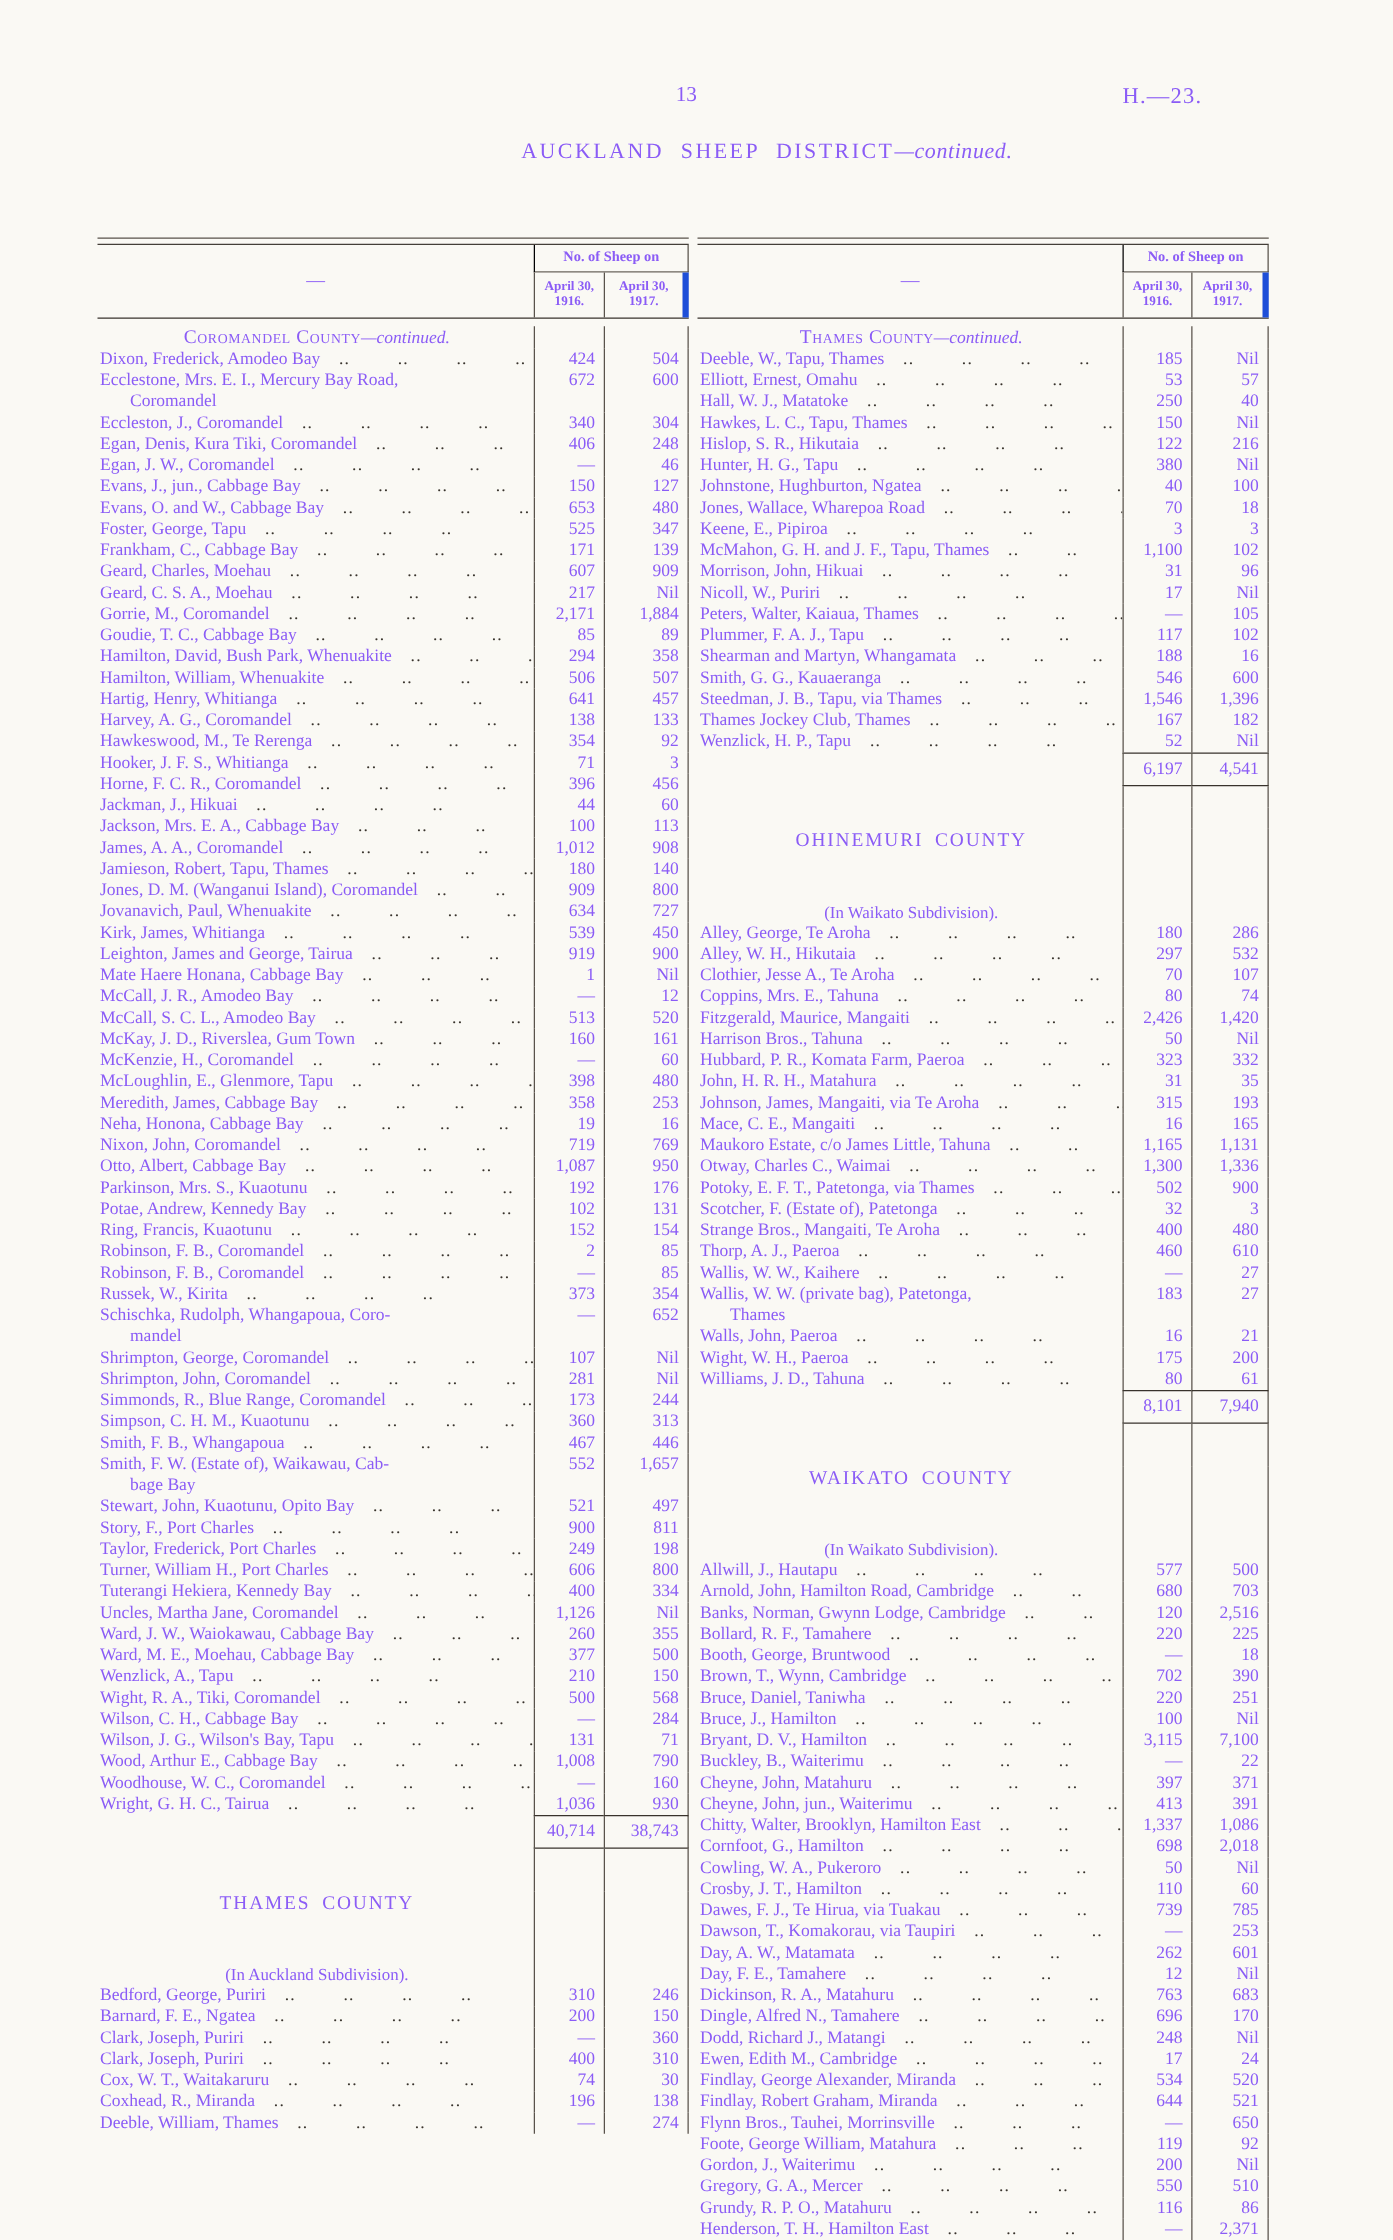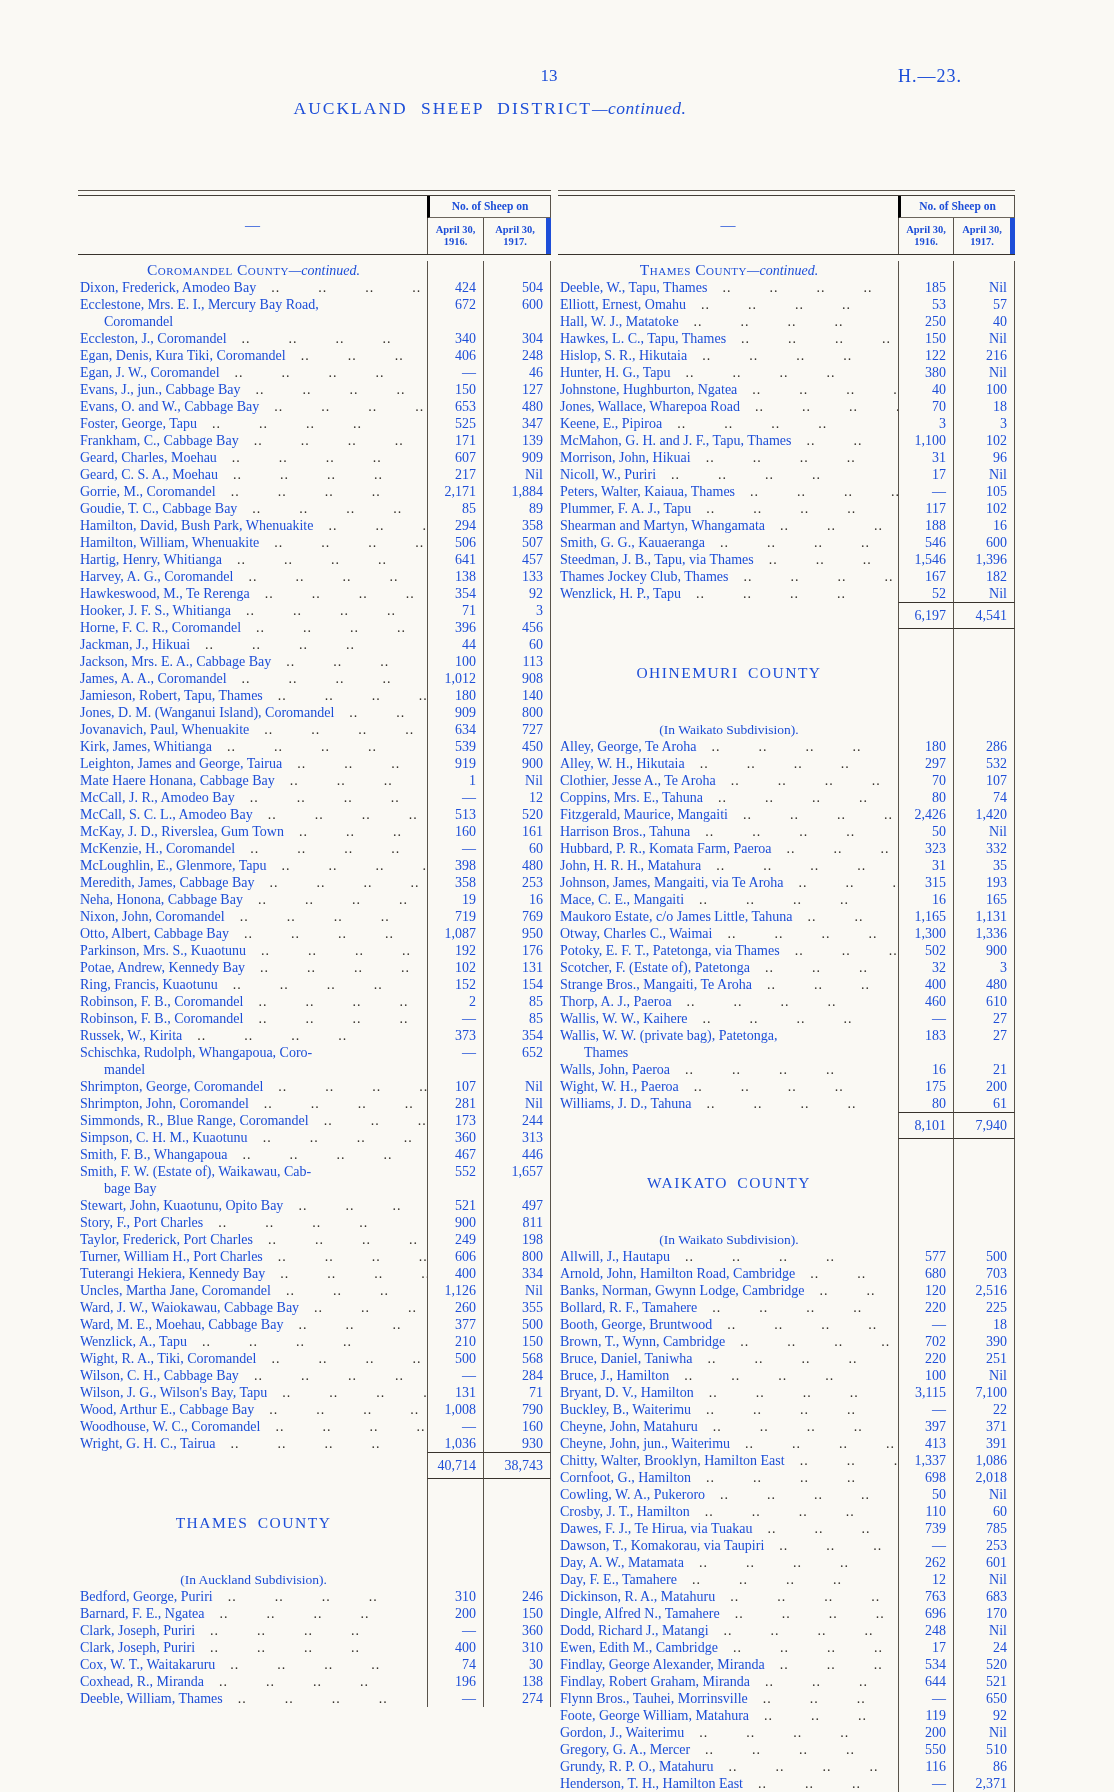--- a/index.html
+++ b/index.html
@@ -2,40 +2,40 @@
 <html><head>
 <meta charset="utf-8">
 <style>
   html,body{margin:0;padding:0;}
   body{background:#e8e6e0;}
   .page{
     position:relative;
     width:1114px;height:1792px;
     margin:0 auto;
     background:#faf9f4;
-    color:#1d4ed8;
+    color:#8b5cf6;
     font-family:"Liberation Serif","DejaVu Serif",serif;
     overflow:hidden;
   }
   
   .pgnum{position:absolute;top:66px;left:0;width:1114px;text-align:center;font-size:17px;}
   .pgnum span{display:inline-block;transform:translateX(-8px);}
   .docref{position:absolute;top:66px;left:898px;font-size:18px;letter-spacing:1px;}
-  .title{position:absolute;top:98px;left:170px;width:640px;text-align:center;font-size:17.5px;}
+  .title{position:absolute;top:110px;left:170px;width:640px;text-align:right;font-size:17.5px;}
   .title .main{letter-spacing:2px;word-spacing:7px;}
   .title .cont{font-style:italic;letter-spacing:0.5px;}
   
   .tbl{position:absolute;top:190px;font-size:14px;line-height:17px;}
   .tbl-left{left:78px;width:473px;--c1:56px;--c2:68px;}
   .tbl-right{left:558px;width:457px;--c1:55px;--c2:62px;}
   .rule2{height:4px;border-top:1px solid #59534b;border-bottom:1px solid #443f38;}
   .rule1{height:0;border-top:1.5px solid #38332c;}
   .thead{display:grid;grid-template-columns:1fr var(--c1) var(--c2);grid-template-rows:22px 36px;}
   .th-name{grid-column:1;grid-row:1/3;display:flex;align-items:center;justify-content:center;font-size:15px;}
-  .th-group{grid-column:2/4;grid-row:1;border-left:3px solid #000000;border-right:1px solid #59534b;border-bottom:1px solid #6b655c;
+  .th-group{grid-column:2/4;grid-row:1;border-left:1px solid #000000;border-right:1px solid #59534b;border-bottom:1px solid #6b655c;
             display:flex;align-items:center;justify-content:center;font-size:11.5px;font-weight:bold;}
   .th-col{display:flex;align-items:center;justify-content:center;text-align:center;
           font-size:10.5px;line-height:12px;font-weight:bold;padding:2px 1px;}
   .th-c1{grid-column:2;grid-row:2;border-left:1px solid #59534b;}
   .th-c2{grid-column:3;grid-row:2;border-left:1px solid #59534b;border-right:5px solid #1d4ed8;}
   .tbody{padding-top:6px;}
   .row{display:grid;grid-template-columns:1fr var(--c1) var(--c2);min-height:17px;}
   .cell-n{padding-left:2px;overflow:hidden;}
   .r-e .cell-n{display:flex;white-space:nowrap;}
   .cell-v{border-left:1px solid #59534b;text-align:right;padding-right:7px;}

